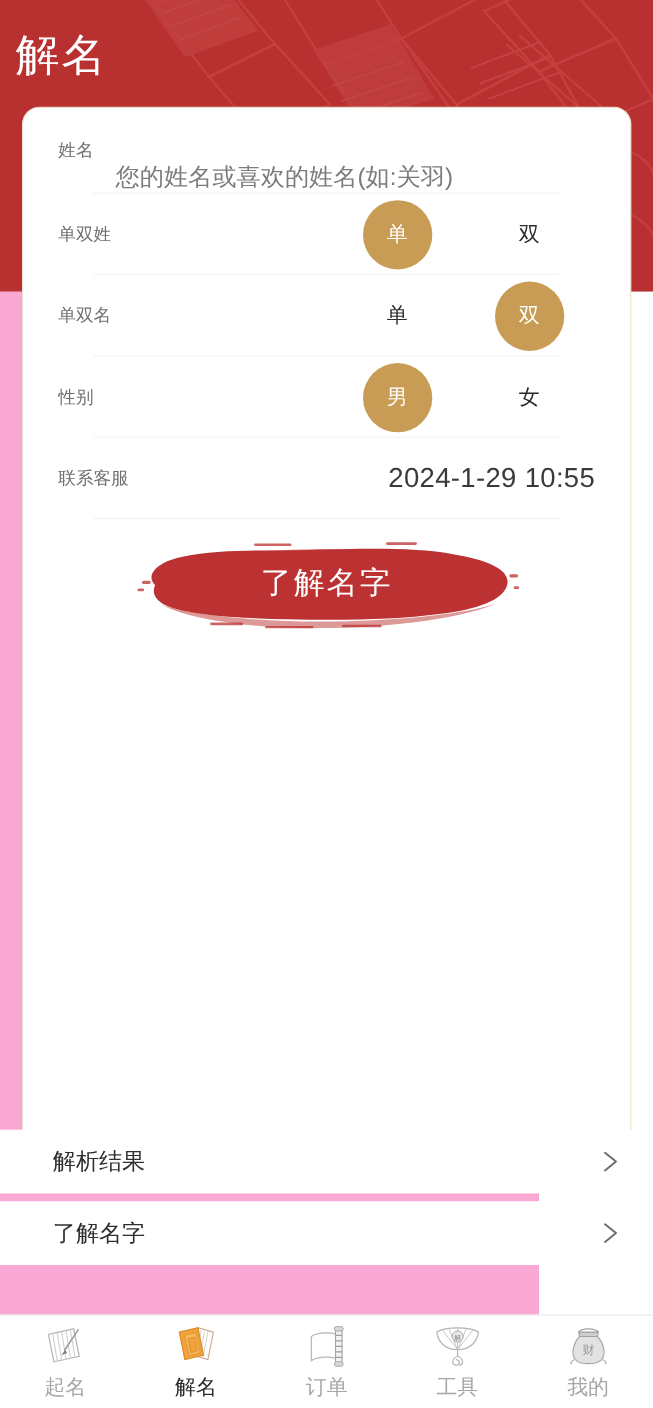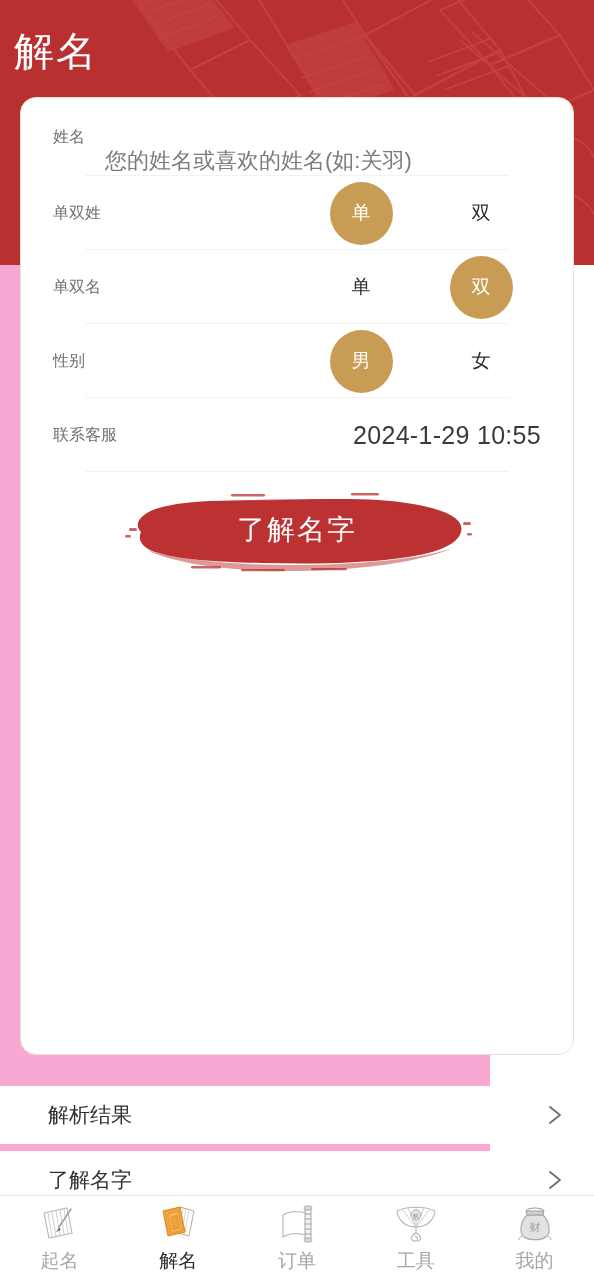--- a/index.html
+++ b/index.html
@@ -127,21 +127,21 @@
     position:relative;
     z-index:2;
     font-size:28px;
     color:#ffffff;
     letter-spacing:2px;
   }
 
   
   .list {
     position:absolute;
-    left:0; top:1086px;
+    left:0; top:1027px;
     width:594px;
     z-index:2;
   }
   .list-item {
     background:#ffffff;
     height:58px;
     display:flex; align-items:center;
     padding:0 28px 0 48px;
     margin-bottom:7px;
   }

